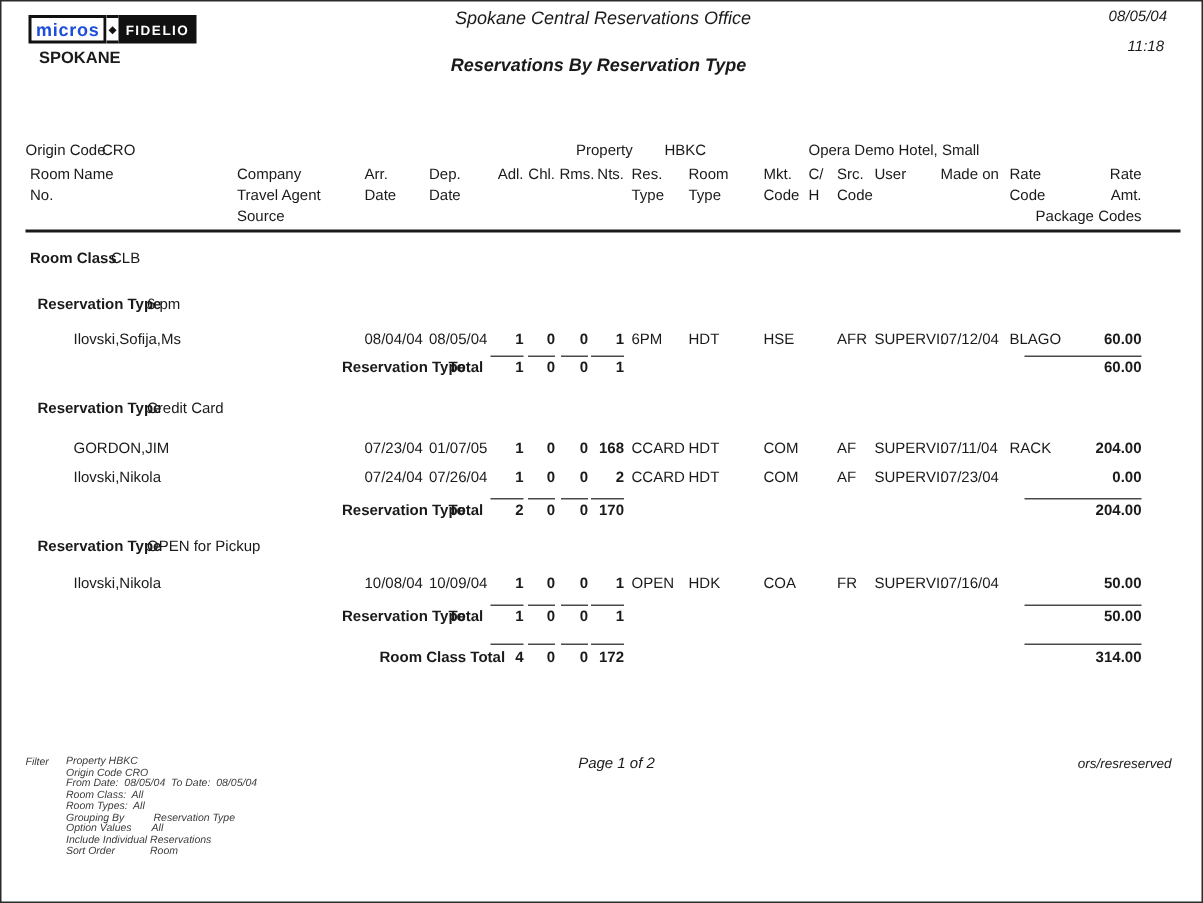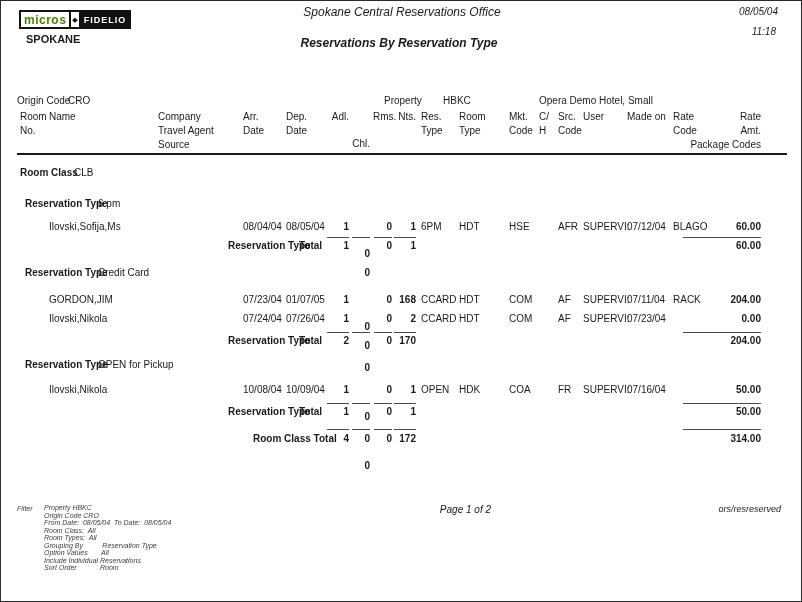--- a/index.html
+++ b/index.html
@@ -6,21 +6,21 @@
   .page{position:relative;width:802px;height:602px;background:#fff;border:1px solid #2b2b2b;
         box-sizing:border-box;font-family:"Liberation Sans",sans-serif;color:#1a1a1a;overflow:hidden;}
   .t{position:absolute;white-space:pre;font-size:10px;line-height:12px;color:#1a1a1a;}
   .b{font-weight:bold;}
   .i{font-style:italic;}
   
   .col-name{left:48px;}
   .col-arr{left:242px;}
   .col-dep{left:285px;}
   .col-adl{left:322px;width:26px;text-align:right;}
-  .col-chl{left:350px;width:19px;text-align:right;margin-top:27px;}
+  .col-chl{left:350px;width:19px;text-align:right;}
   .col-rms{left:372px;width:19px;text-align:right;}
   .col-nts{left:390px;width:25px;text-align:right;}
   .col-res{left:420px;}
   .col-rt{left:458px;}
   .col-mkt{left:508px;}
   .col-ch{left:538px;}
   .col-src{left:557px;}
   .col-user{left:582px;}
   .col-made{left:626px;}
   .col-rate{left:672px;}
@@ -28,21 +28,21 @@
   .row{position:absolute;left:0;top:0;width:802px;height:12px;}
   .rule{position:absolute;left:16px;width:770px;top:152px;border-top:2px solid #1a1a1a;height:0;}
   .ol{position:absolute;height:0;border-top:1px solid #4a4a4a;}
   .ol-adl{left:326px;width:22px;}
   .ol-chl{left:351px;width:18px;}
   .ol-rms{left:373px;width:18px;}
   .ol-nts{left:393px;width:22px;}
   .ol-amt{left:682px;width:78px;}
   
   .logo{position:absolute;left:18px;top:9px;height:19px;display:flex;align-items:stretch;}
-  .logo-micros{background:#fff;border:2px solid #111;color:#4d7c0f;font-weight:bold;font-size:12px;
+  .logo-micros{background:#fff;border:2px solid #111;color:#1d4ed8;font-weight:bold;font-size:12px;
                padding:0 3px;display:flex;align-items:center;letter-spacing:0.5px;}
   .logo-mid{background:#fff;color:#111;font-size:7px;display:flex;align-items:center;padding:0 1px;
             border-top:2px solid #111;border-bottom:2px solid #111;}
   .logo-fidelio{background:#111;color:#fff;font-weight:bold;font-size:9px;padding:0 5px;
                 display:flex;align-items:center;letter-spacing:1px;}
   .ft{position:absolute;font-size:7px;line-height:7.5px;font-style:italic;color:#3c3c3c;white-space:pre;}
 </style>
 </head>
 <body>
 
@@ -250,16 +250,16 @@
     <div class="ft" style="position:static;">Property HBKC</div>
     <div class="ft" style="position:static;">Origin Code CRO</div>
     <div class="ft" style="position:static;">From Date:  08/05/04  To Date:  08/05/04</div>
     <div class="ft" style="position:static;">Room Class:  All</div>
     <div class="ft" style="position:static;">Room Types:  All</div>
     <div class="ft" style="position:static;">Grouping By          Reservation Type</div>
     <div class="ft" style="position:static;">Option Values       All</div>
     <div class="ft" style="position:static;">Include Individual Reservations</div>
     <div class="ft" style="position:static;">Sort Order            Room</div>
   </div>
-  <span class="t i" style="left:330px;top:503px;width:160px;text-align:right;">Page 1 of 2</span>
+  <span class="t i" style="left:330px;top:503px;width:160px;text-align:center;">Page 1 of 2</span>
   <span class="t i" style="left:640px;top:502px;width:140px;text-align:right;font-size:9px;">ors/resreserved</span>
 
 </div>
 
 </body></html>

